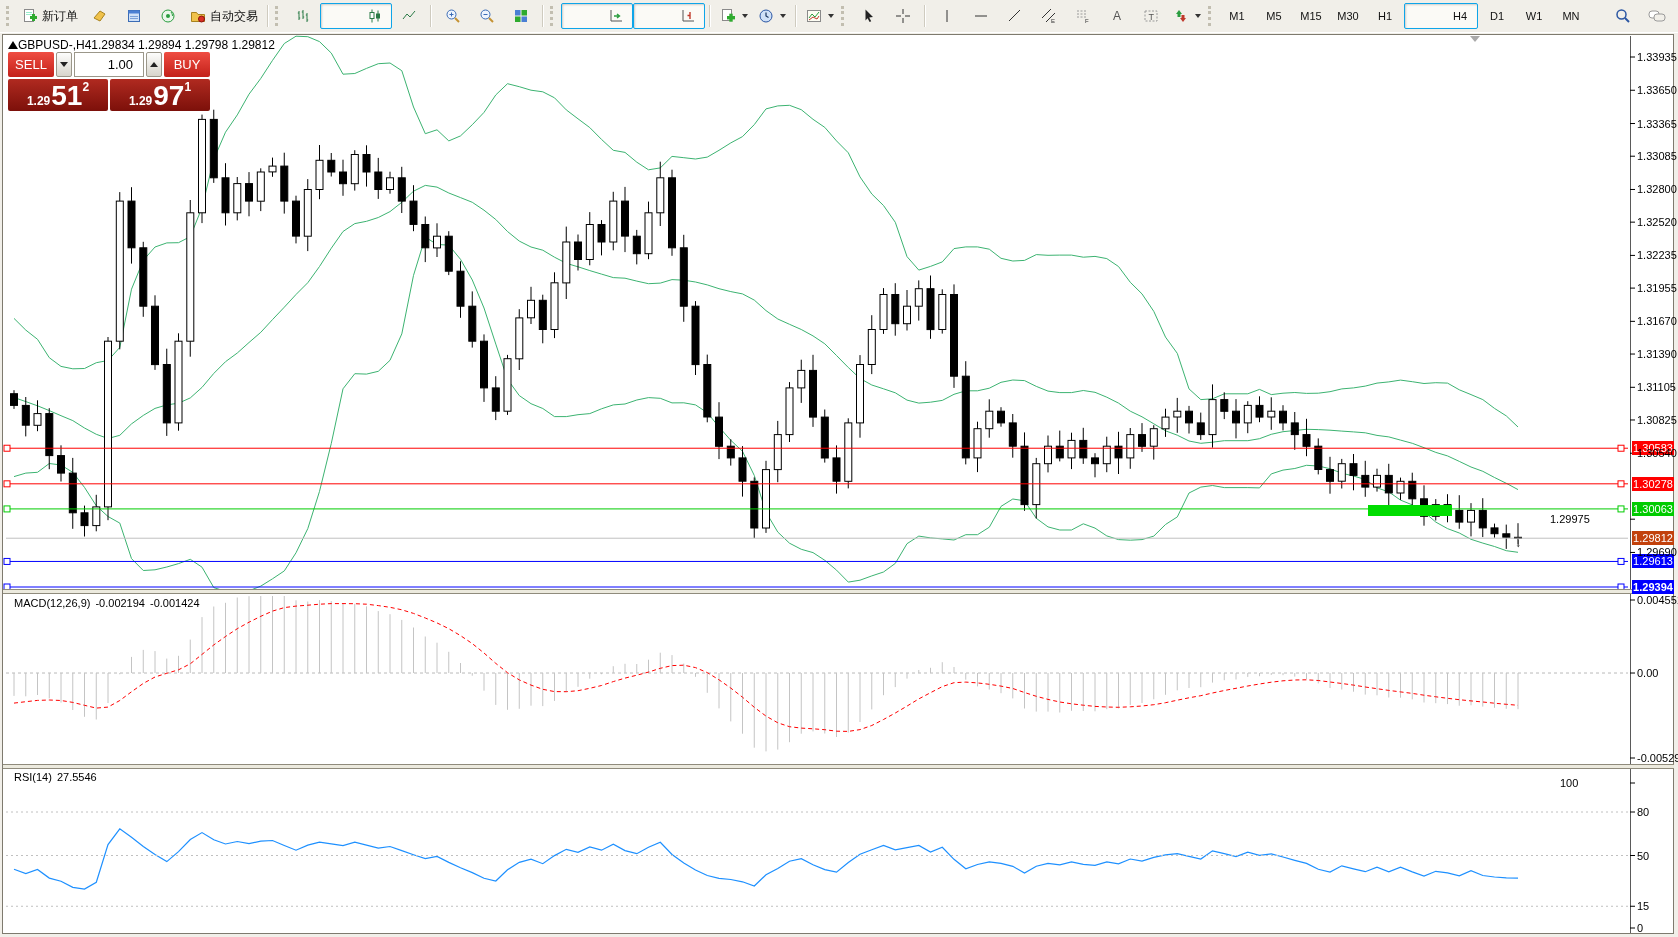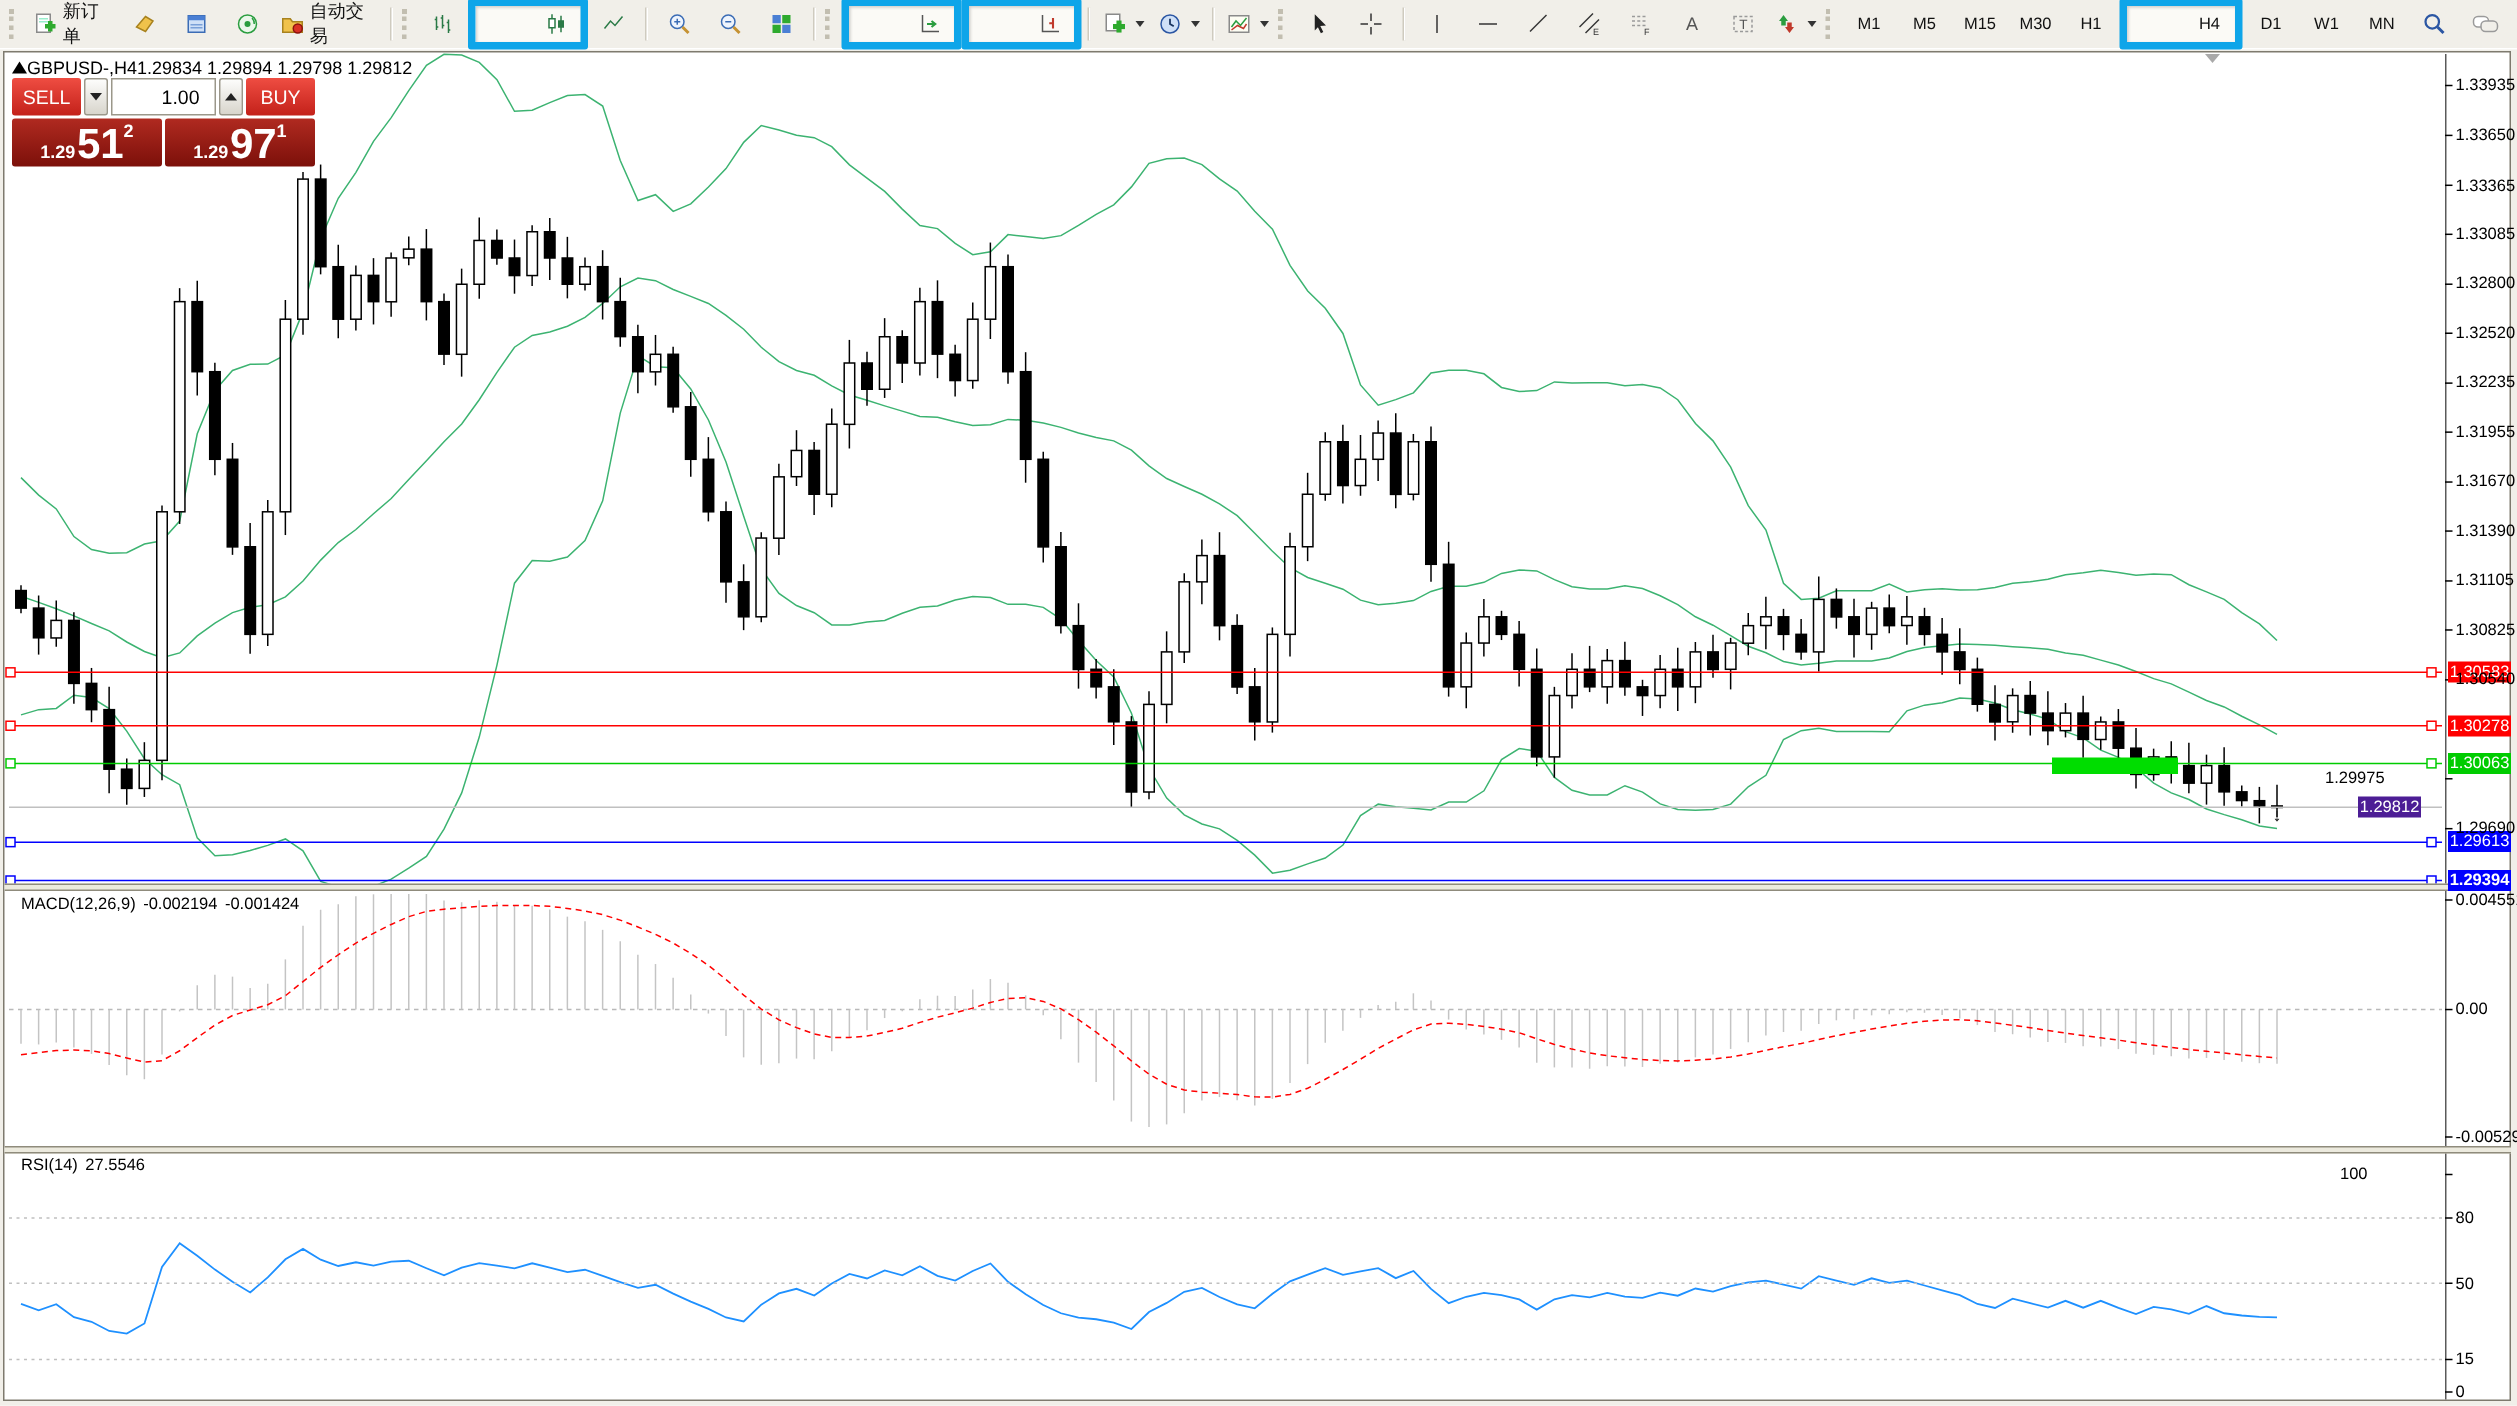--- a/index.html
+++ b/index.html
@@ -5,21 +5,21 @@
   html,body{margin:0;padding:0;width:1678px;height:937px;overflow:hidden;
     font-family:"Liberation Sans","DejaVu Sans",sans-serif;background:#f1efe9;}
   .stage{position:relative;width:1678px;height:937px;}
   
   .toolbar{position:absolute;left:0;top:0;width:1678px;height:33px;background:#f1efe9;
     border-bottom:1px solid #ffffff;display:flex;align-items:center;padding:0 4px;box-sizing:border-box;}
   .grip{width:3px;height:20px;border-left:3px dotted #c2beb0;margin:0 5px 0 2px;}
   .tb-sep{width:1px;height:22px;background:#cfcbbf;border-right:1px solid #fff;margin:0 4px;}
   .tb-btn{height:24px;min-width:24px;display:flex;align-items:center;justify-content:center;gap:4px;
     padding:0 4px;border:1px solid transparent;border-radius:2px;font-size:12px;color:#111;cursor:default;}
-  .tb-btn.pressed{background:#fbfaf6;border:5px solid #0ea5e9;box-shadow:inset 1px 1px 2px rgba(0,0,0,.18);padding-left:42px;}
+  .tb-btn.pressed{background:#fbfaf6;border:1px solid #0ea5e9;box-shadow:inset 1px 1px 2px rgba(0,0,0,.18);padding-left:42px;}
   .tb-btn svg{display:block;}
   .tf{font-size:11px;min-width:26px;}
   .caret{width:0;height:0;border-left:3px solid transparent;border-right:3px solid transparent;
     border-top:4px solid #333;margin-left:2px;}
   .tb-right{margin-left:auto;display:flex;align-items:center;}
   
   .chart-window{position:absolute;left:2px;top:34px;width:1672px;height:900px;background:#fff;
     border:1px solid #7e7a6e;box-sizing:border-box;}
   #chart-svg{position:absolute;left:0;top:0;width:1678px;height:937px;z-index:2;pointer-events:none;}
   .hit{position:absolute;z-index:1;}
@@ -836,21 +836,21 @@
       <span>MACD(12,26,9)</span>
       <span>-0.002194</span>
       <span>-0.001424</span>
     </div>
     <div class="rsi-label">
       <span>RSI(14)</span>
       <span>27.5546</span>
     </div>
 
     <div id="dyn">
-        <div class="plab" style="left: 1572px; top: 531.213px; background: #4c1d95; color: rgb(255, 255, 255); text-align: center;">1.29812</div>
+        <div class="plab" style="left: 1632px; top: 531.213px; background: #c2410c; color: rgb(255, 255, 255); text-align: center;">1.29812</div>
         <div class="plab" style="left: 1632px; top: 441.227px; background: rgb(255, 0, 0); color: rgb(255, 255, 255);">1.30583</div>
         <div class="plab" style="left: 1632px; top: 476.824px; background: rgb(255, 0, 0); color: rgb(255, 255, 255);">1.30278</div>
         <div class="plab" style="left: 1632px; top: 501.918px; background: rgb(0, 204, 0); color: rgb(255, 255, 255);">1.30063</div>
         <div class="plab" style="left: 1632px; top: 554.44px; background: rgb(0, 0, 255); color: rgb(255, 255, 255);">1.29613</div>
         <div class="plab" style="left: 1632px; top: 580px; background: rgb(0, 0, 255); color: rgb(255, 255, 255); font-weight: bold;">1.29394</div>
         <div class="axlab" style="left: 1637px; top: 51px;">1.33935</div>
         <div class="axlab" style="left: 1637px; top: 84.2636px;">1.33650</div>
         <div class="axlab" style="left: 1637px; top: 117.527px;">1.33365</div>
         <div class="axlab" style="left: 1637px; top: 150.207px;">1.33085</div>
         <div class="axlab" style="left: 1637px; top: 183.471px;">1.32800</div>

